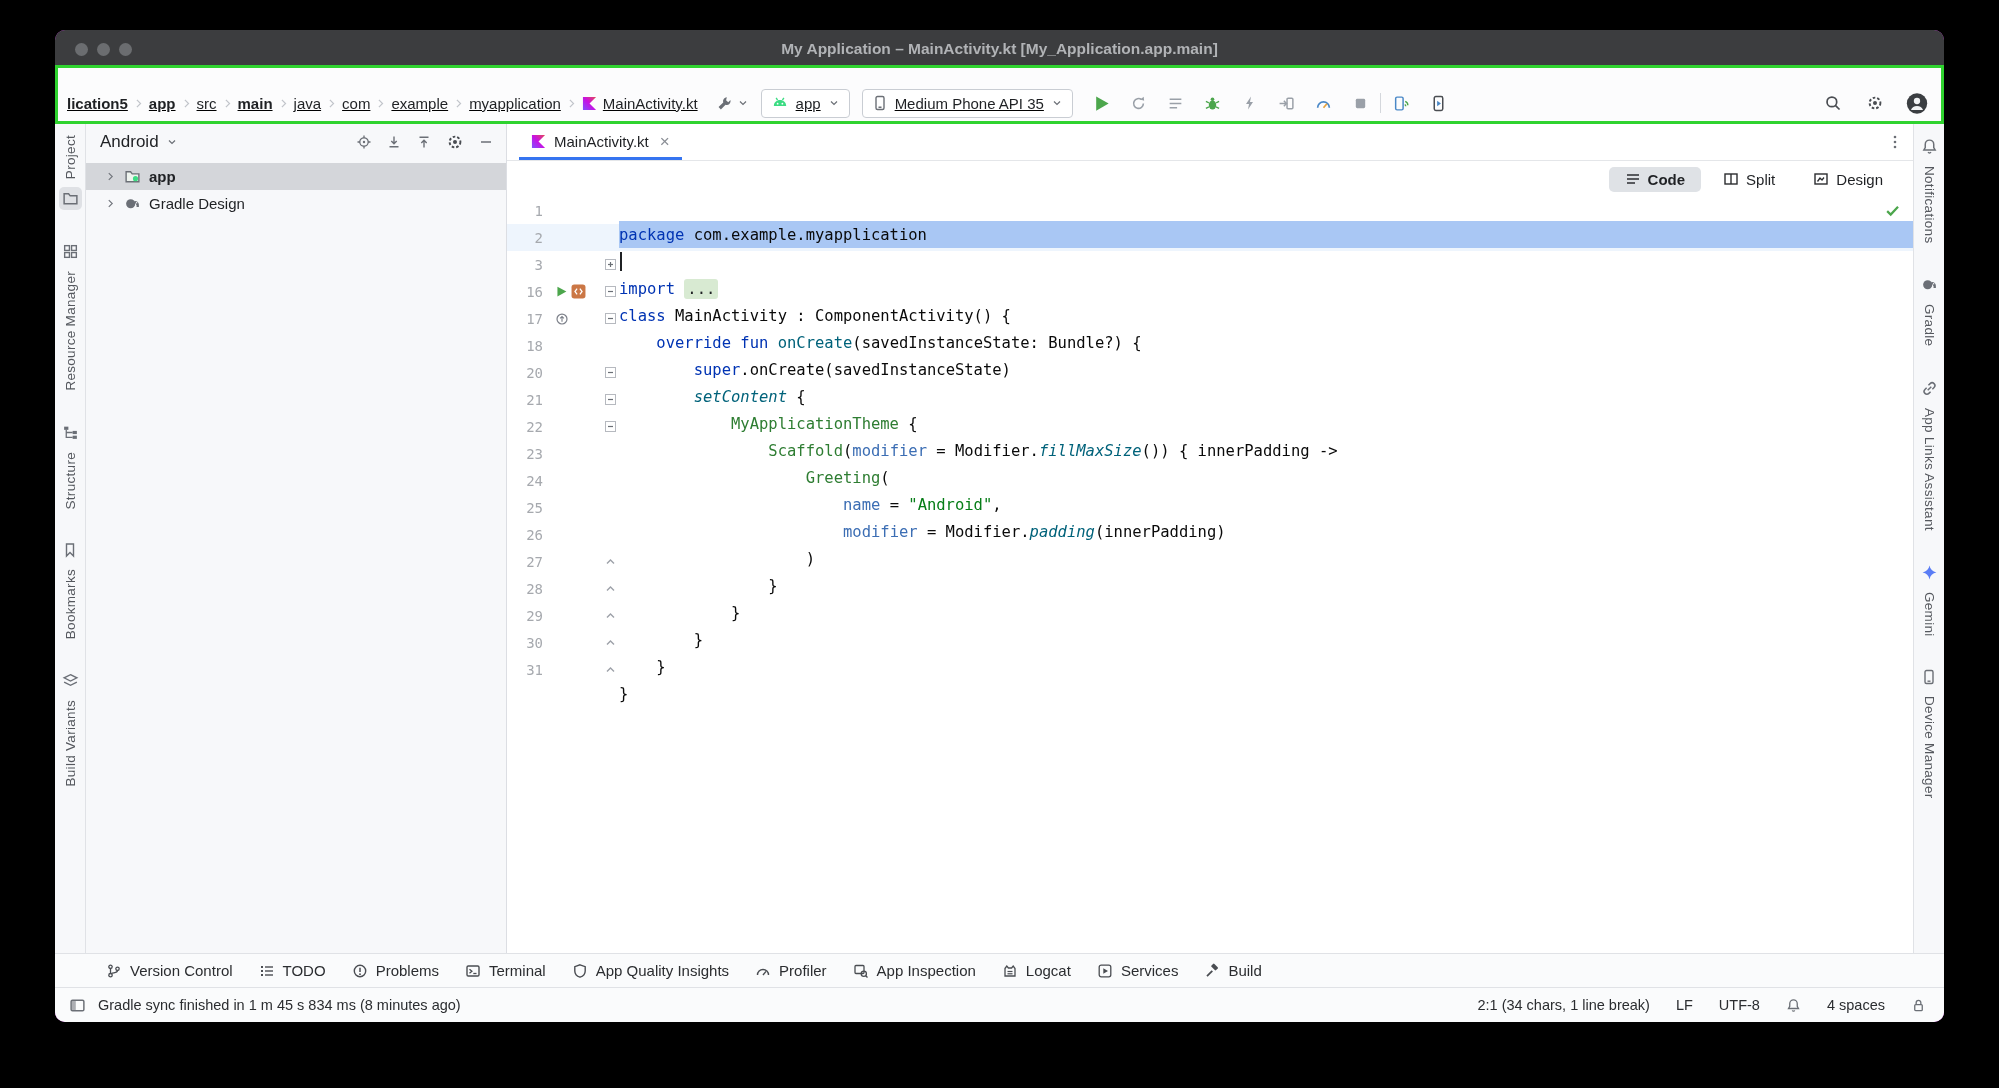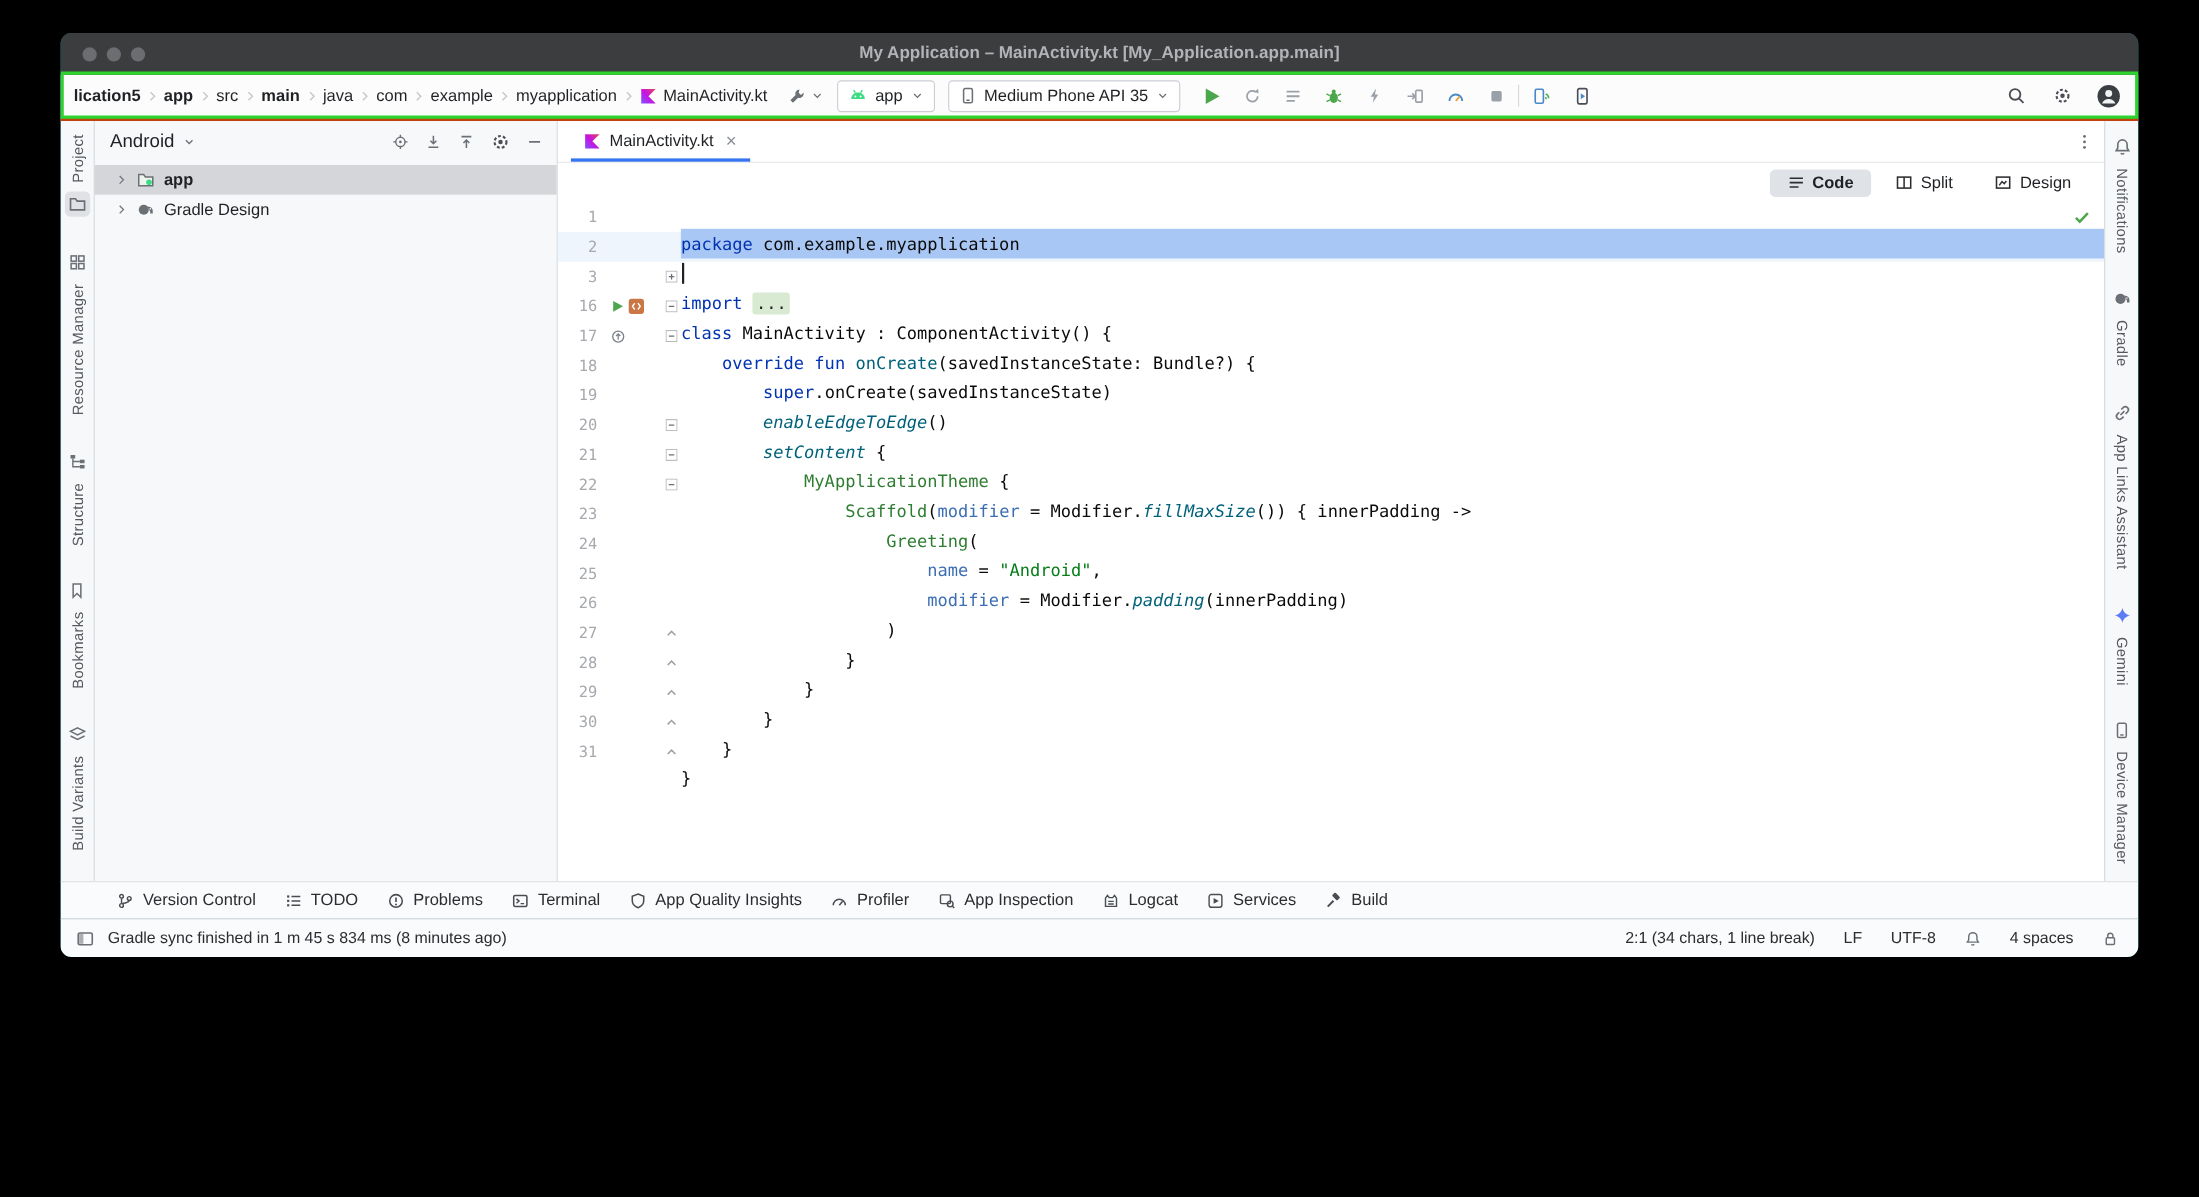--- a/index.html
+++ b/index.html
@@ -1,26 +1,26 @@
 <!DOCTYPE html>
 <html><head>
 <meta charset="utf-8">
 <style>
   html,body{margin:0;padding:0;background:#000;}
   .page{position:relative;width:1999px;height:1088px;background:#000;font-family:"Liberation Sans",sans-serif;overflow:hidden;}
-  .window{position:absolute;left:55px;top:30px;width:1889px;height:840px;background:#0f766e;border-radius:10px;overflow:hidden;display:flex;flex-direction:column;box-shadow:0 30px 70px rgba(0,0,0,.6);}
+  .window{position:absolute;left:55px;top:30px;width:1889px;height:992px;background:#d946ef;border-radius:10px;overflow:hidden;display:flex;flex-direction:column;box-shadow:0 30px 70px rgba(0,0,0,.6);}
 
   
   .titlebar{height:38px;flex:0 0 auto;background:#3c3d3f;position:relative;display:flex;align-items:center;justify-content:center;}
   .title{color:#b1b3b6;font-size:15.5px;font-weight:700;}
   .traffic{position:absolute;left:20px;top:0;height:100%;display:flex;align-items:center;gap:9px;}
   .tl{width:13px;height:13px;border-radius:50%;background:#6b6d70;display:inline-block;}
 
   
-  .toolbar{height:38px;flex:0 0 auto;background:#fcfcfd;display:flex;align-items:center;padding:0 16px 0 8px;position:relative;border-bottom:4px solid #c2410c;white-space:nowrap;}
+  .toolbar{height:38px;flex:0 0 auto;background:#fcfcfd;display:flex;align-items:center;padding:16px 16px 0 8px;position:relative;border-bottom:1px solid #c2410c;white-space:nowrap;text-decoration:underline;}
   .toolbar::after{content:"";position:absolute;inset:-3px 0 -2px 0;border:3px solid #2FD32F;pointer-events:none;z-index:9;}
   .breadcrumbs{display:flex;align-items:center;gap:1px;font-size:15px;color:#1f2124;}
   .crumb{padding:2px 4px;display:inline-flex;align-items:center;gap:6px;border-radius:4px;}
   .crumb.b{font-weight:700;}
   .crumb-sep{display:inline-flex;align-items:center;margin:0 -1px;}
   .ci{display:inline-flex;align-items:center;}
   .tb-widget{display:inline-flex;align-items:center;gap:4px;margin-left:14px;color:#55585e;}
   .pill{display:inline-flex;align-items:center;gap:7px;border:1px solid #c9cdd3;border-radius:4px;height:27px;padding:0 9px;font-size:15px;color:#1f2124;margin-left:12px;background:#fff;}
   .tb-act{display:flex;align-items:center;gap:15px;margin-left:18px;}
   .abtn{display:inline-flex;align-items:center;justify-content:center;width:22px;height:22px;}
@@ -575,26 +575,20 @@
               </span>
               <span class="src"><span class="tok-pl">    </span><span class="tok-kw">override fun </span><span class="tok-fn">onCreate</span><span class="tok-pl">(savedInstanceState: Bundle?) {</span></span>
             </div>
             <div class="line">
               <span class="ln">18</span>
               <span class="gut"></span>
               <span class="foldc"></span>
               <span class="src"><span class="tok-pl">        </span><span class="tok-kw">super</span><span class="tok-pl">.onCreate(savedInstanceState)</span></span>
             </div>
             <div class="line">
-              <span class="ln">19</span>
-              <span class="gut"></span>
-              <span class="foldc"></span>
-              <span class="src"><span class="tok-pl">        </span><span class="tok-fni">enableEdgeToEdge</span><span class="tok-pl">()</span></span>
-            </div>
-            <div class="line">
               <span class="ln">20</span>
               <span class="gut"></span>
               <span class="foldc">
                 <svg width="11" height="11" viewBox="0 0 11 11">
                   <rect x="0.5" y="0.5" width="10" height="10" fill="#fff" stroke="#b6b9bf"></rect>
                   <line x1="3" y1="5.5" x2="8" y2="5.5" stroke="#6b6f76" stroke-width="1.2"></line>
                 </svg>
               </span>
               <span class="src"><span class="tok-pl">        </span><span class="tok-fni">setContent</span><span class="tok-pl"> {</span></span>
             </div>

